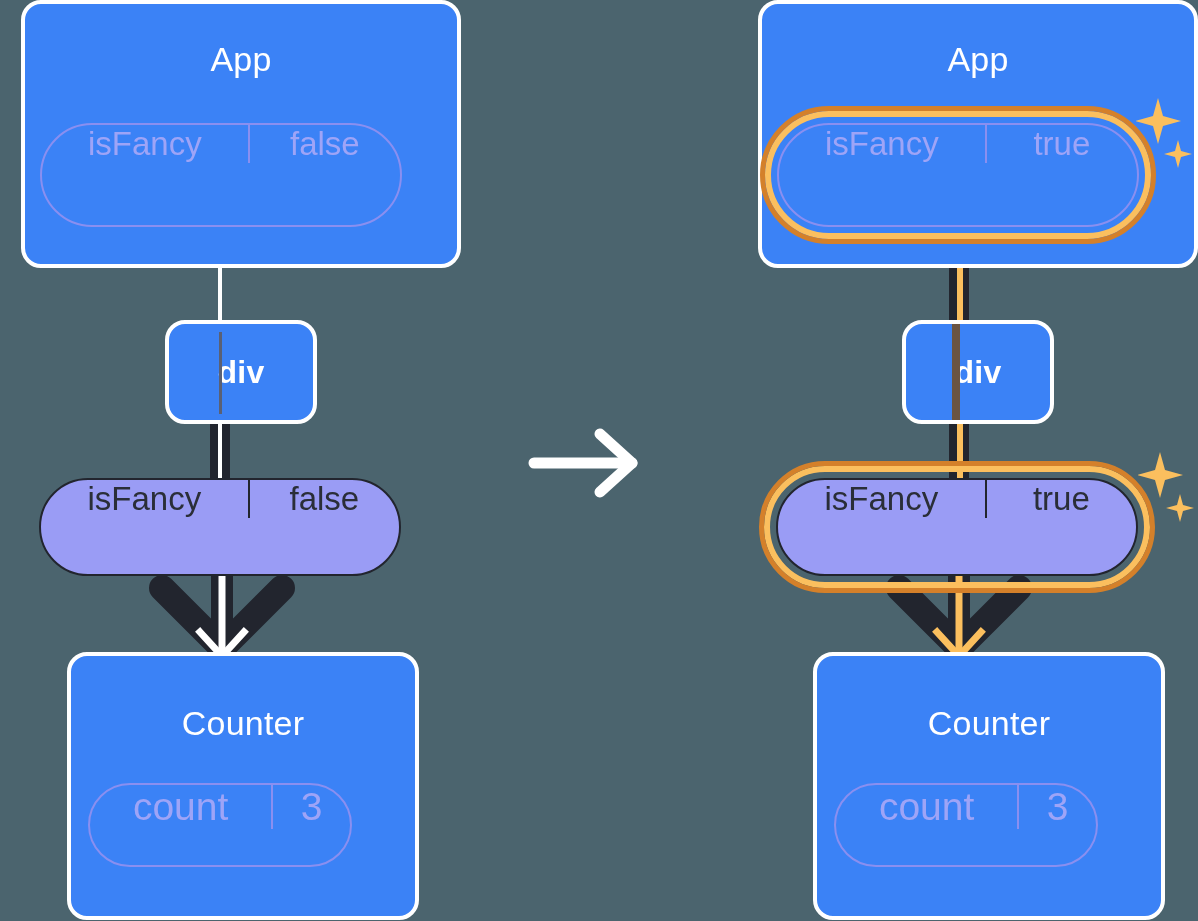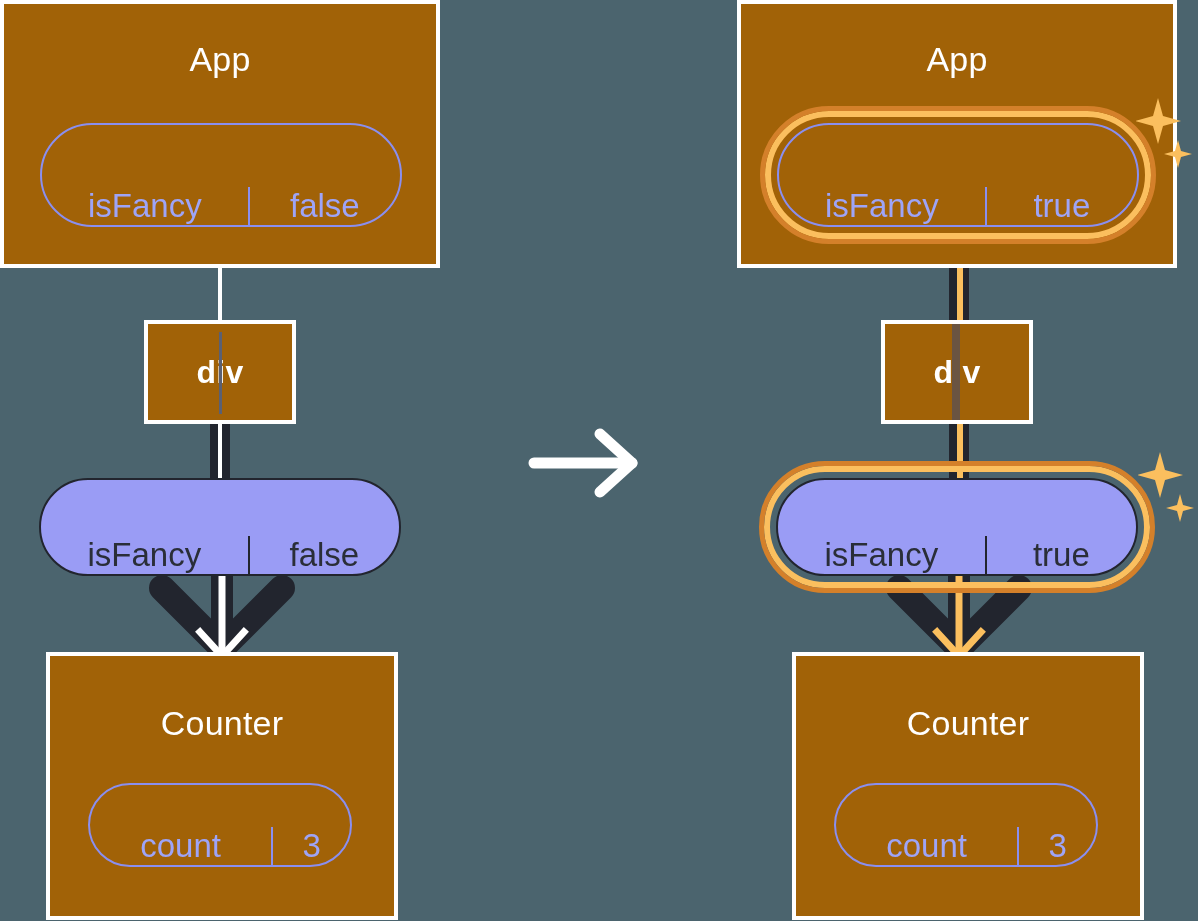--- a/index.html
+++ b/index.html
@@ -25,25 +25,26 @@
     top: 0;
     width: 460px;
     height: 921px;
   }
   #panel-before { left: 0; }
   #panel-after  { left: 737px; }
 
   
   .comp-box {
     position: absolute;
-    background: #a16207;
+    background: #3b82f6;
     border: 4px solid #ffffff;
-    border-radius: 0;
+    border-radius: 20px;
     box-sizing: border-box;
     z-index: 5;
+    margin-left: 21px;
   }
   .comp-title {
     color: #ffffff;
     font-size: 34px;
     font-weight: 400;
     text-align: center;
     letter-spacing: 0.2px;
   }
 
   
@@ -73,21 +74,21 @@
     height: 268px;
     left: 46px;
     top: 652px;
   }
   .counter-box .comp-title { margin-top: 48px; }
 
   
   .pill {
     position: absolute;
     display: flex;
-    align-items: flex-end;
+    align-items: flex-start;
     box-sizing: border-box;
     border-radius: 999px;
     overflow: hidden;
     z-index: 8;
   }
   .pill .pill-name, .pill .pill-value {
     display: flex;
     align-items: center;
     justify-content: center;
     box-sizing: border-box;
@@ -132,21 +133,21 @@
   }
   .prop-pill .pill-name  { width: 209px; }
   .prop-pill .pill-value { width: 153px; }
 
   
   .counter-pill {
     left: 88px;
     top: 783px;
     width: 264px;
     height: 84px;
-    font-size: 33px;
+    font-size: 39px;
   }
   .counter-pill .pill-name  { width: 184px; }
   .counter-pill .pill-value { width: 80px; }
 
   .bold-val { font-weight: 400; }
 
   
   .hl-ring {
     position: absolute;
     border-radius: 999px;

